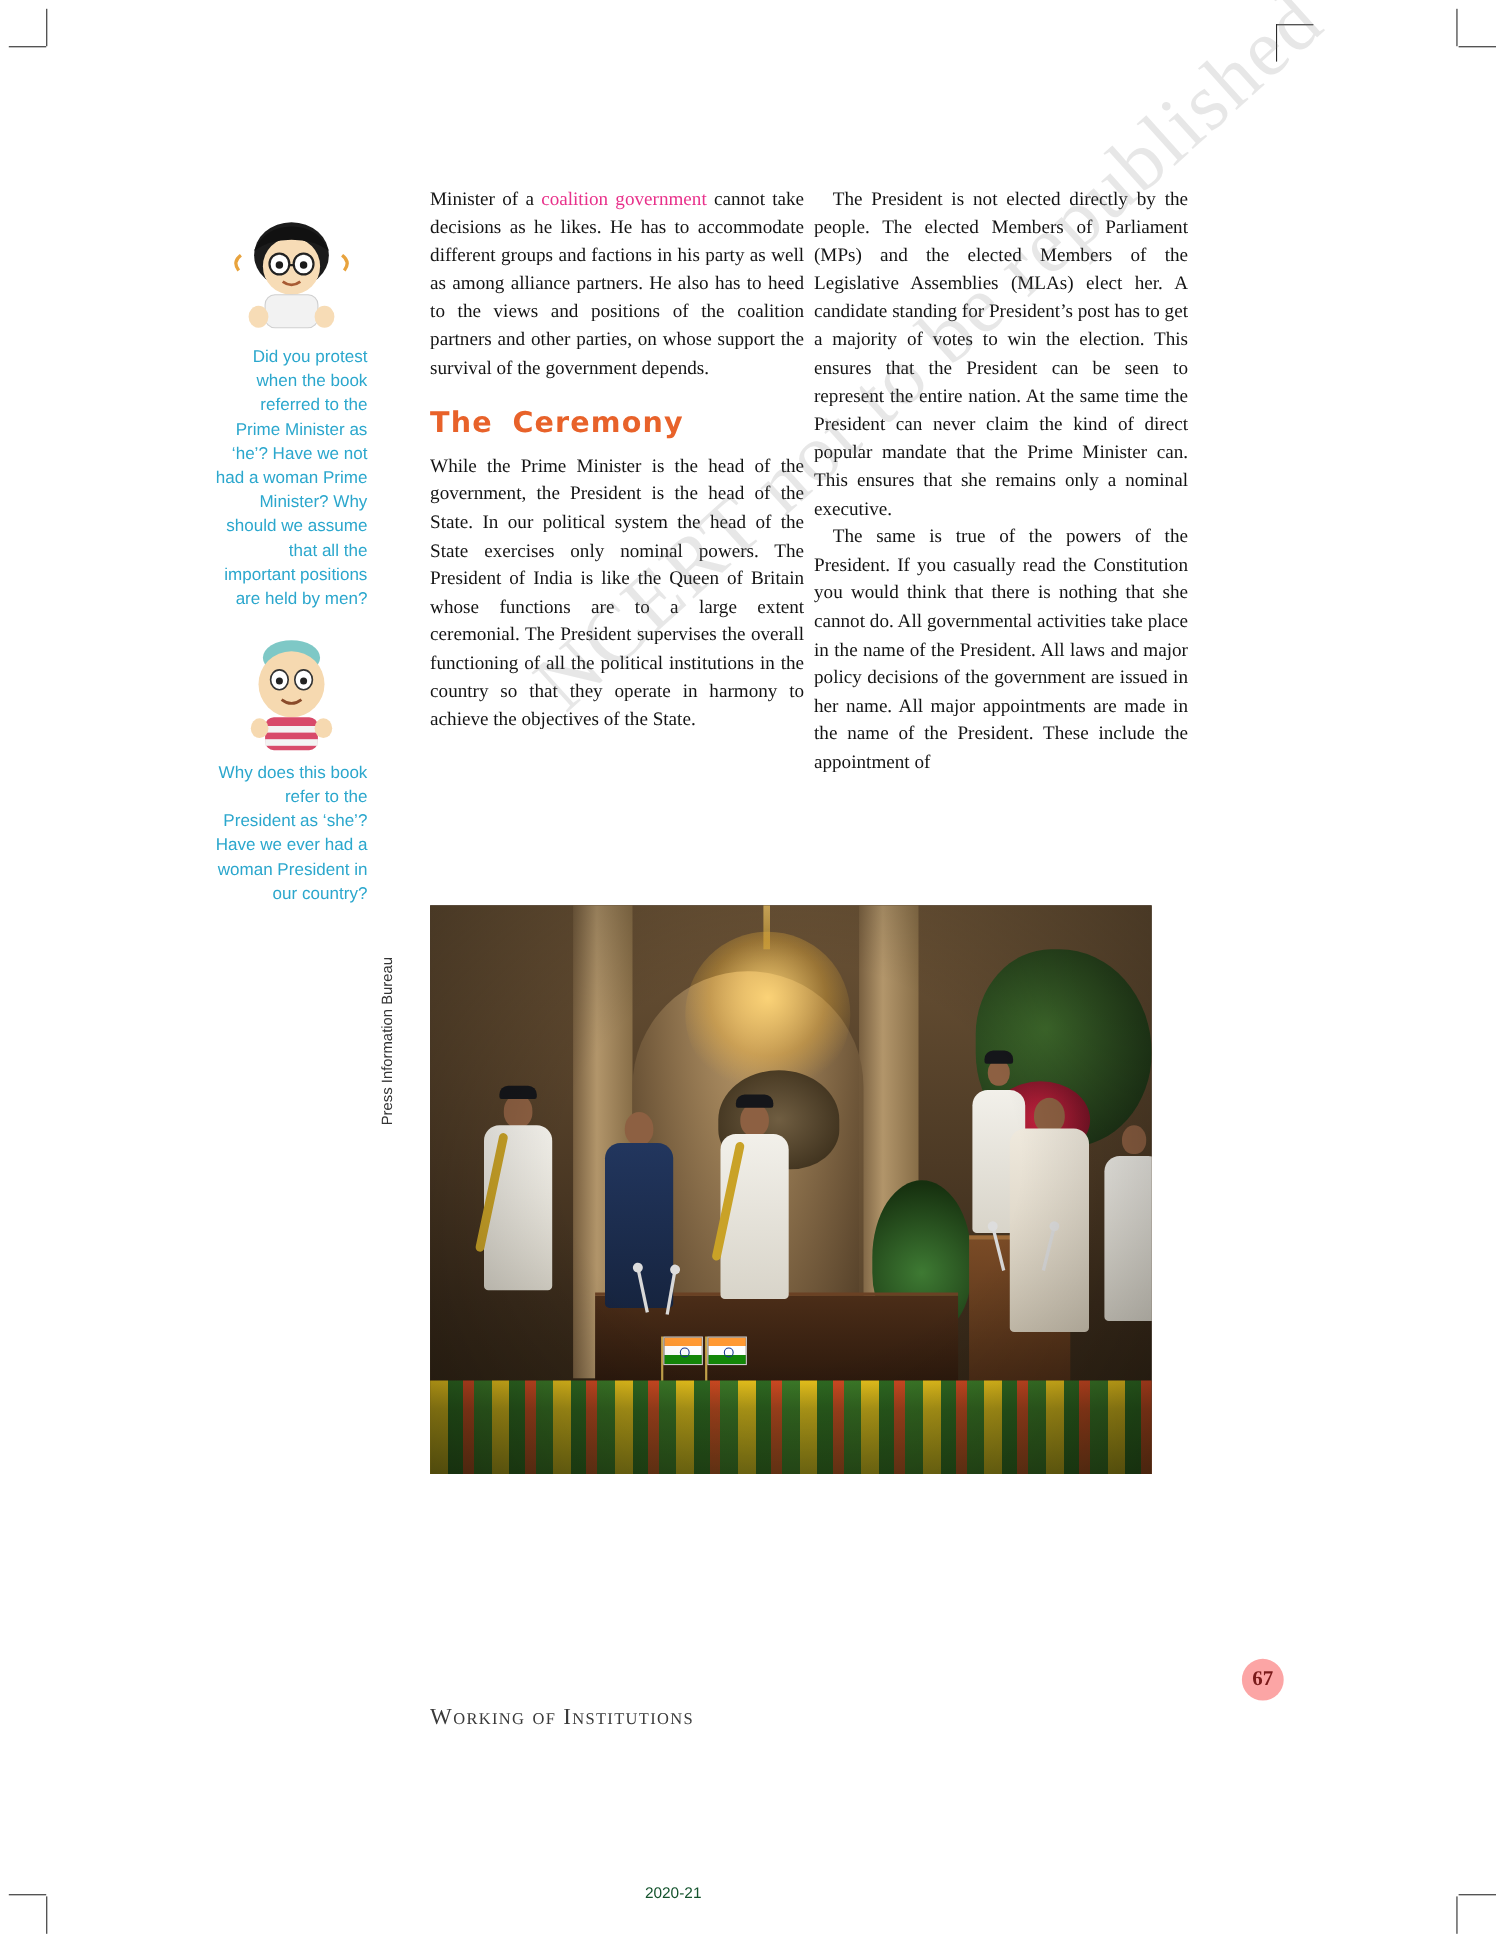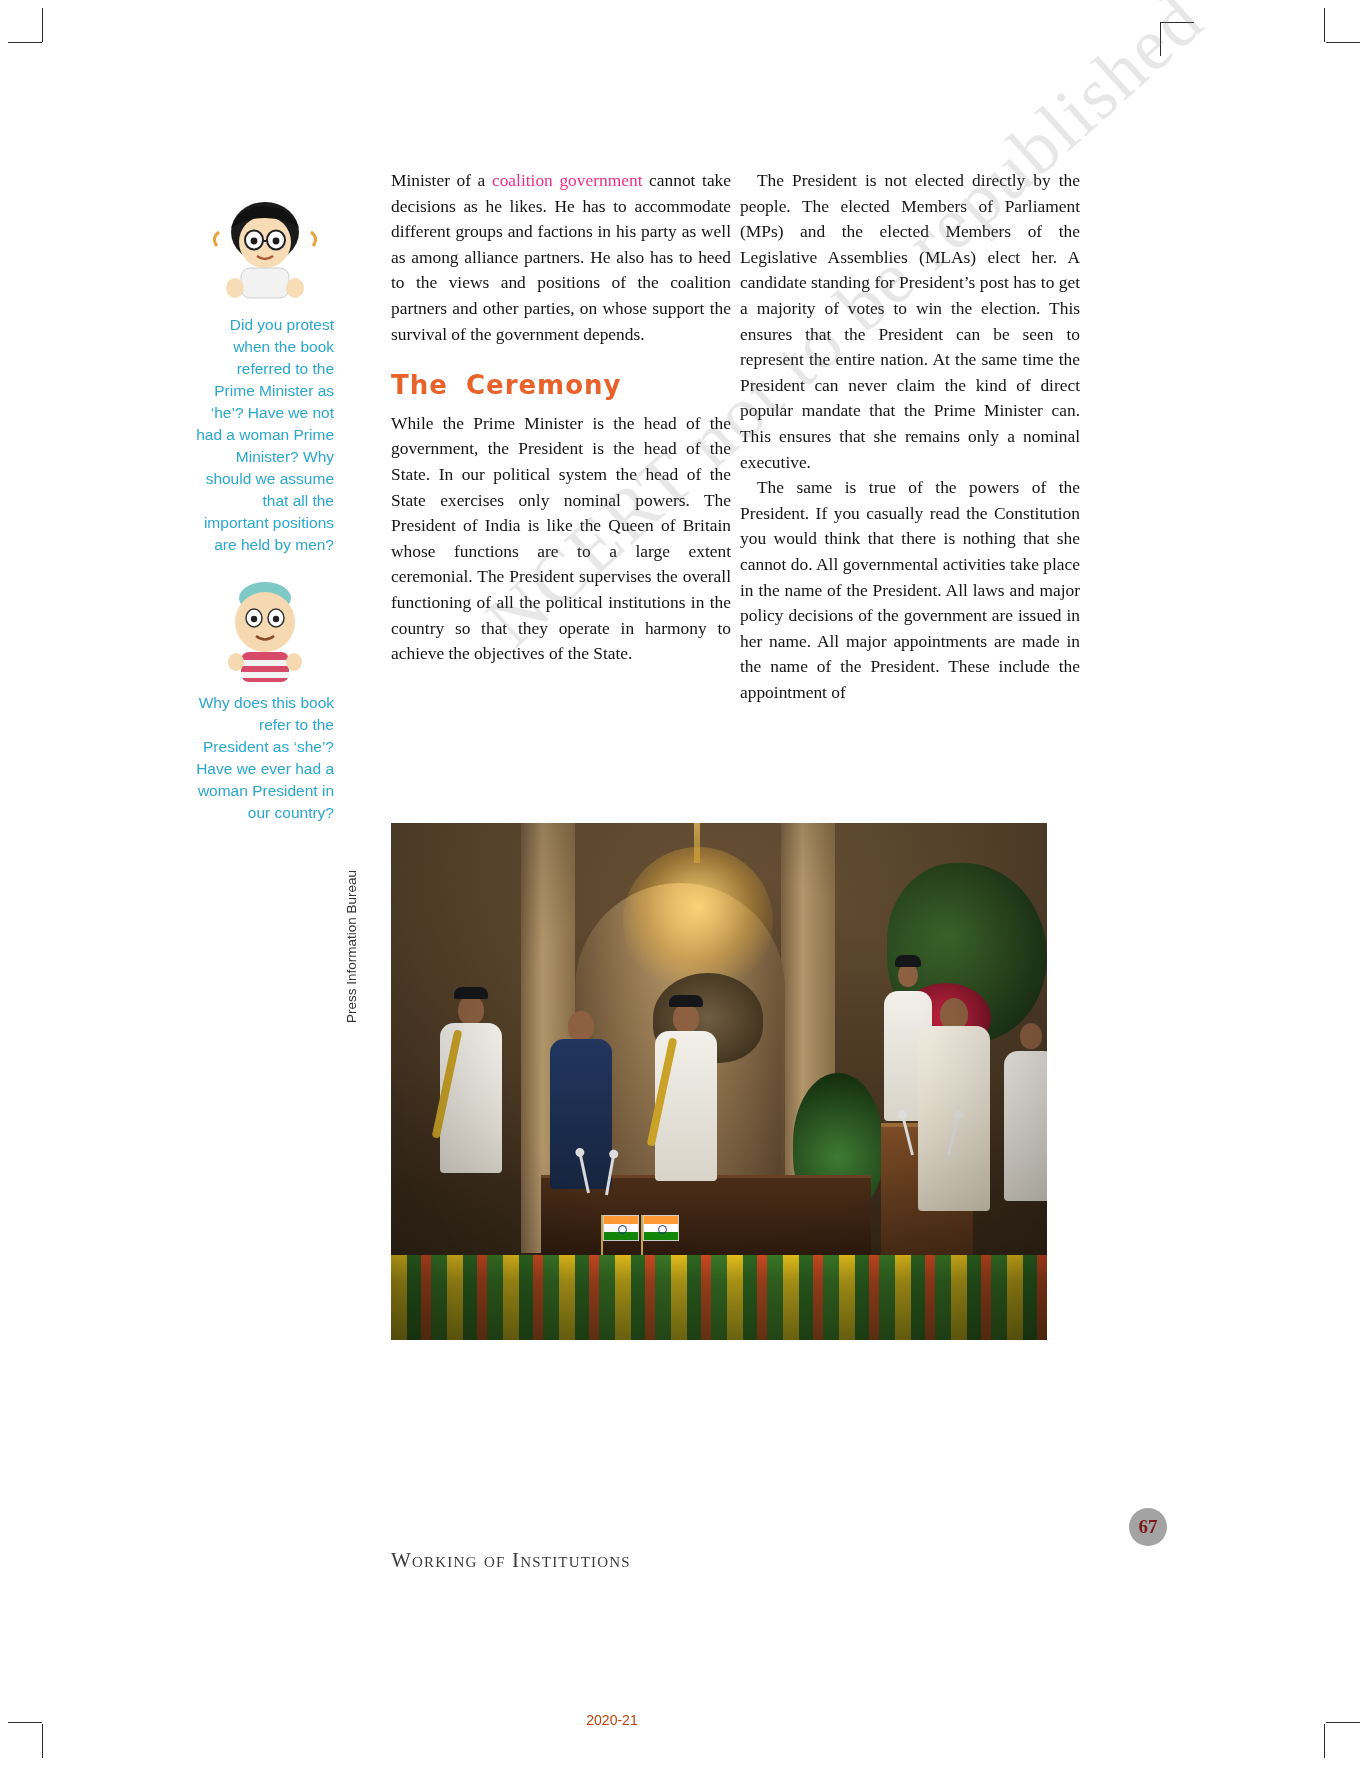--- a/index.html
+++ b/index.html
@@ -264,38 +264,38 @@
     color: #3a3a3a;
     margin-top: 32px;
   }
   .pageno {
     position: absolute;
     left: 1129px;
     top: 1508px;
     width: 38px;
     height: 38px;
     border-radius: 50%;
-    background: #a3a3a3;
+    background: #fca5a5;
     color: #7a1a1a;
     font-family: "Liberation Serif", serif;
     font-weight: bold;
     font-size: 19px;
     display: flex;
     align-items: center;
     justify-content: center;
   }
   .year {
     position: absolute;
     left: 0;
     top: 1712px;
     width: 1224px;
     text-align: center;
     font-family: "Liberation Sans", sans-serif;
     font-size: 14px;
-    color: #c2410c;
+    color: #14532d;
   }
 </style>
 </head>
 <body>
 
 <div class="page">
 
   <div class="crop v" style="left:42px;  top:8px;"></div>
   <div class="crop h" style="left:8px;   top:42px;"></div>
   <div class="crop v" style="left:1324px;top:8px;"></div>

